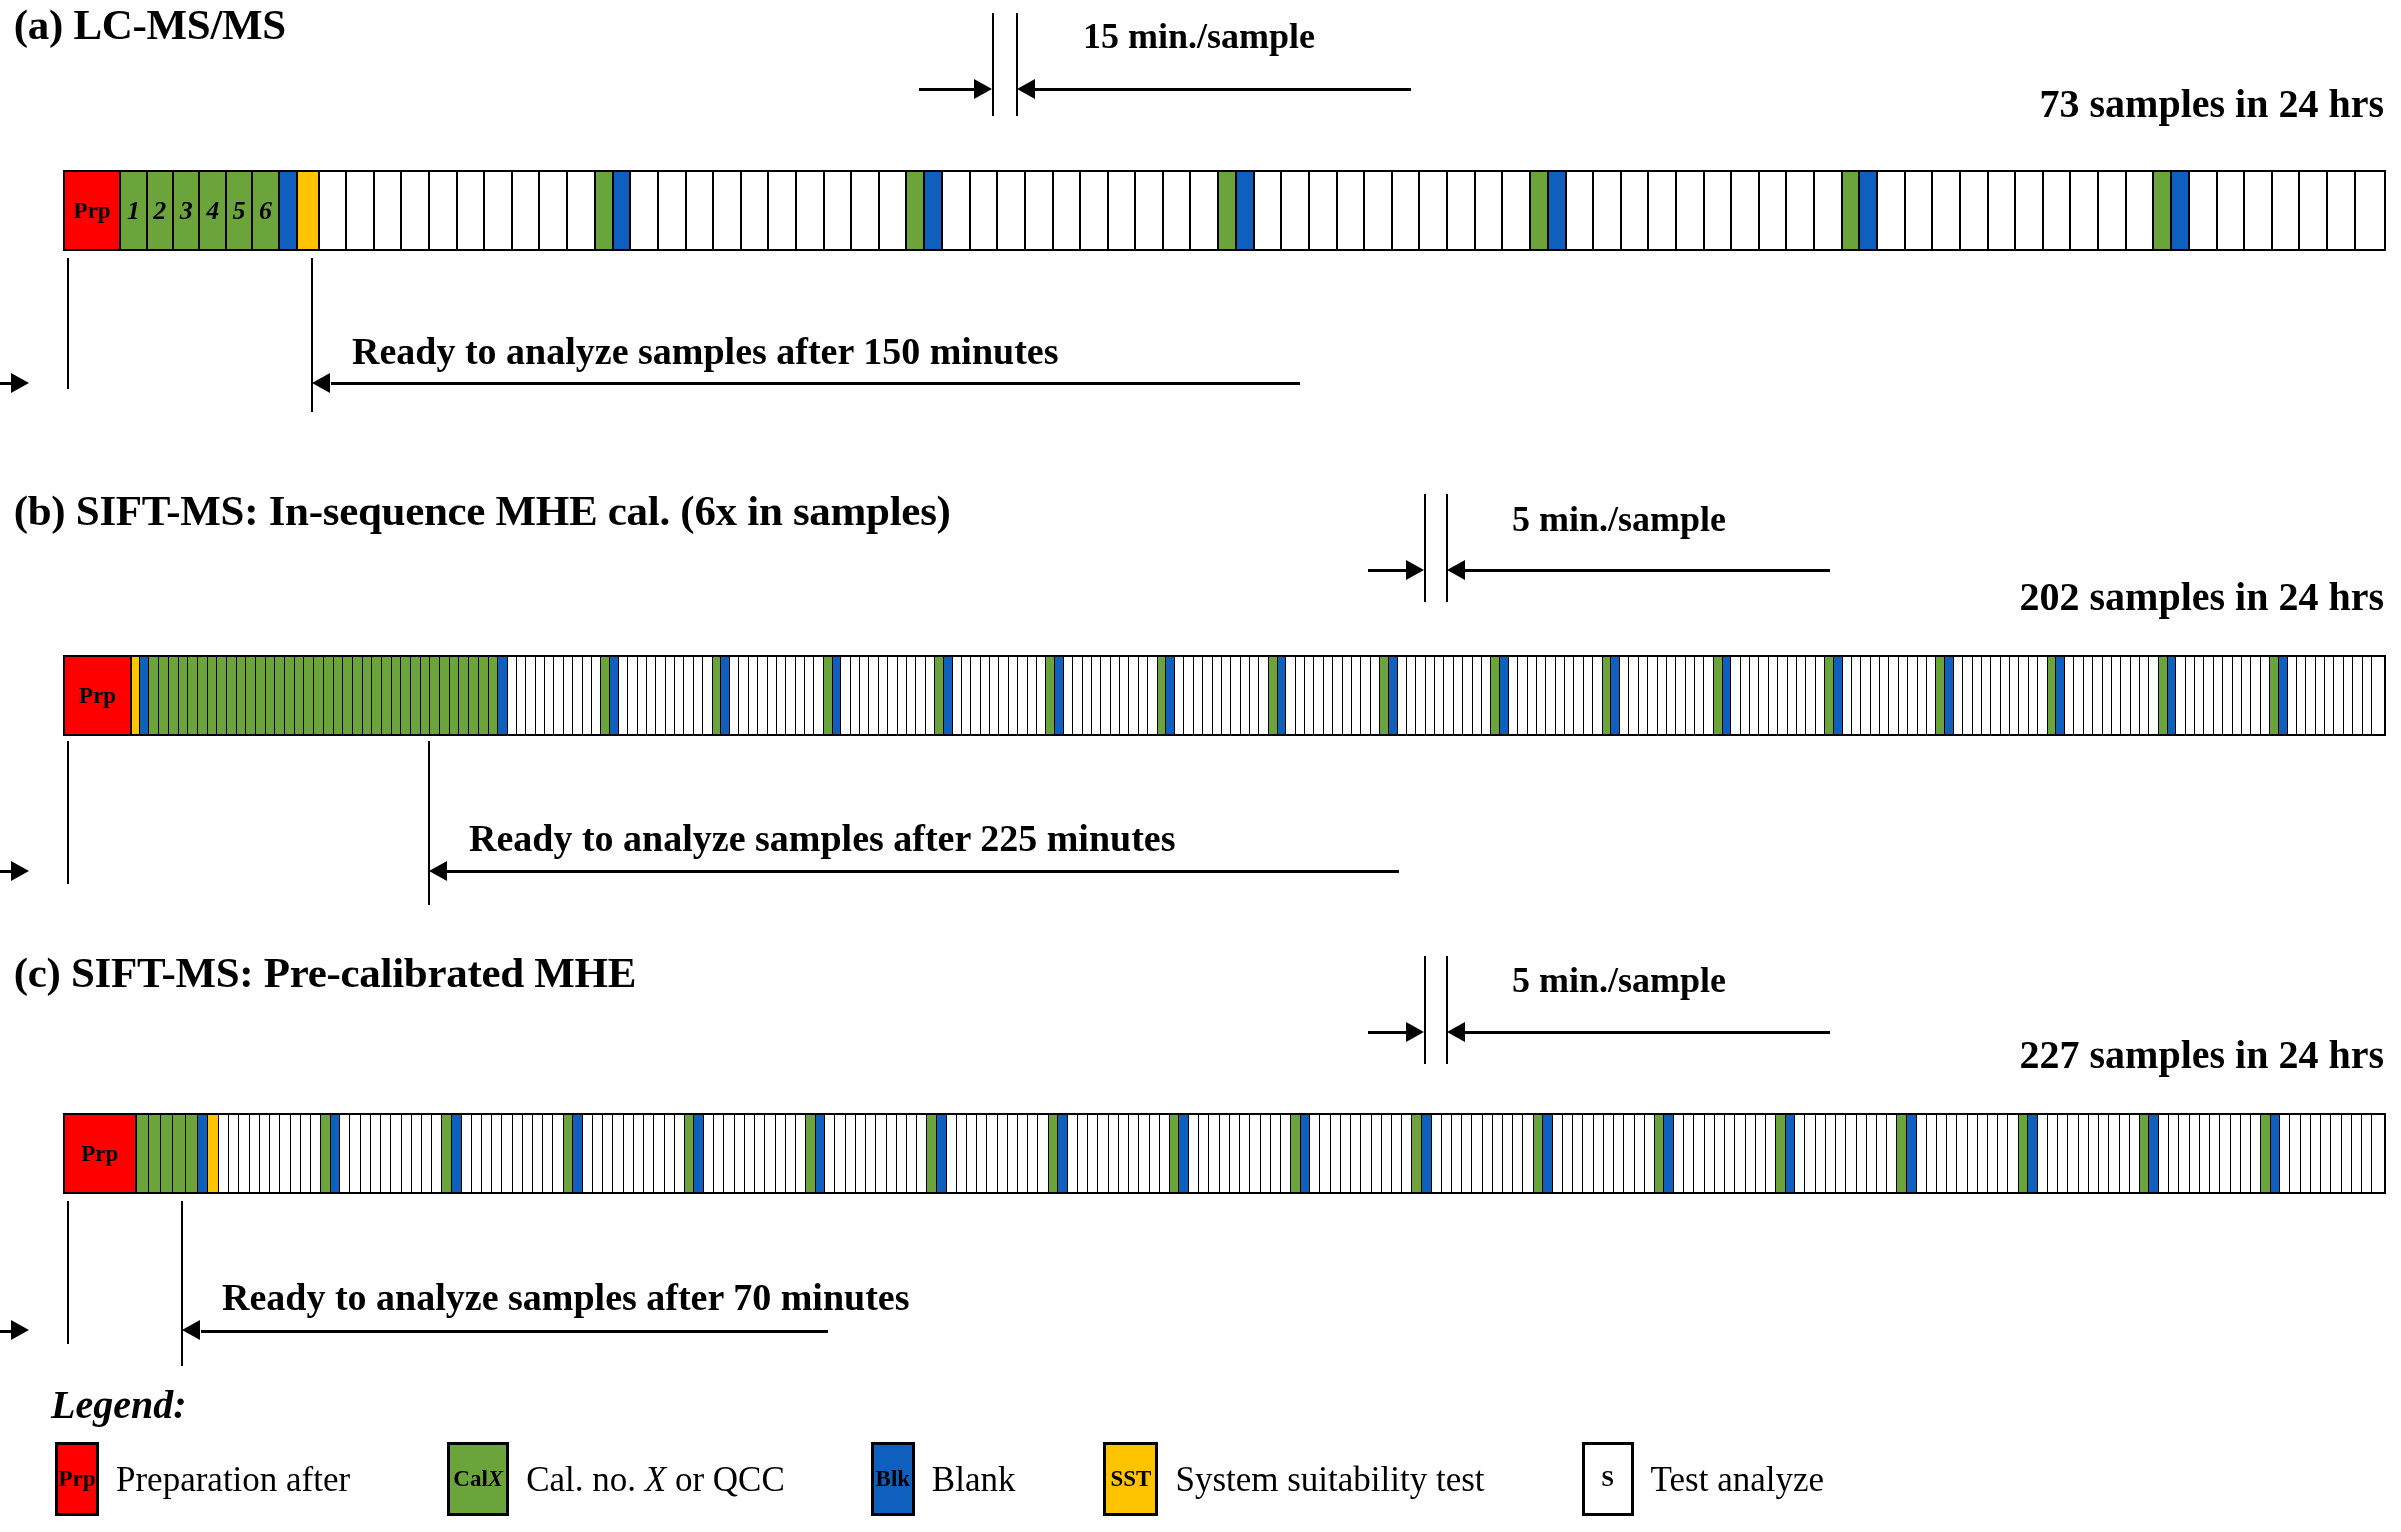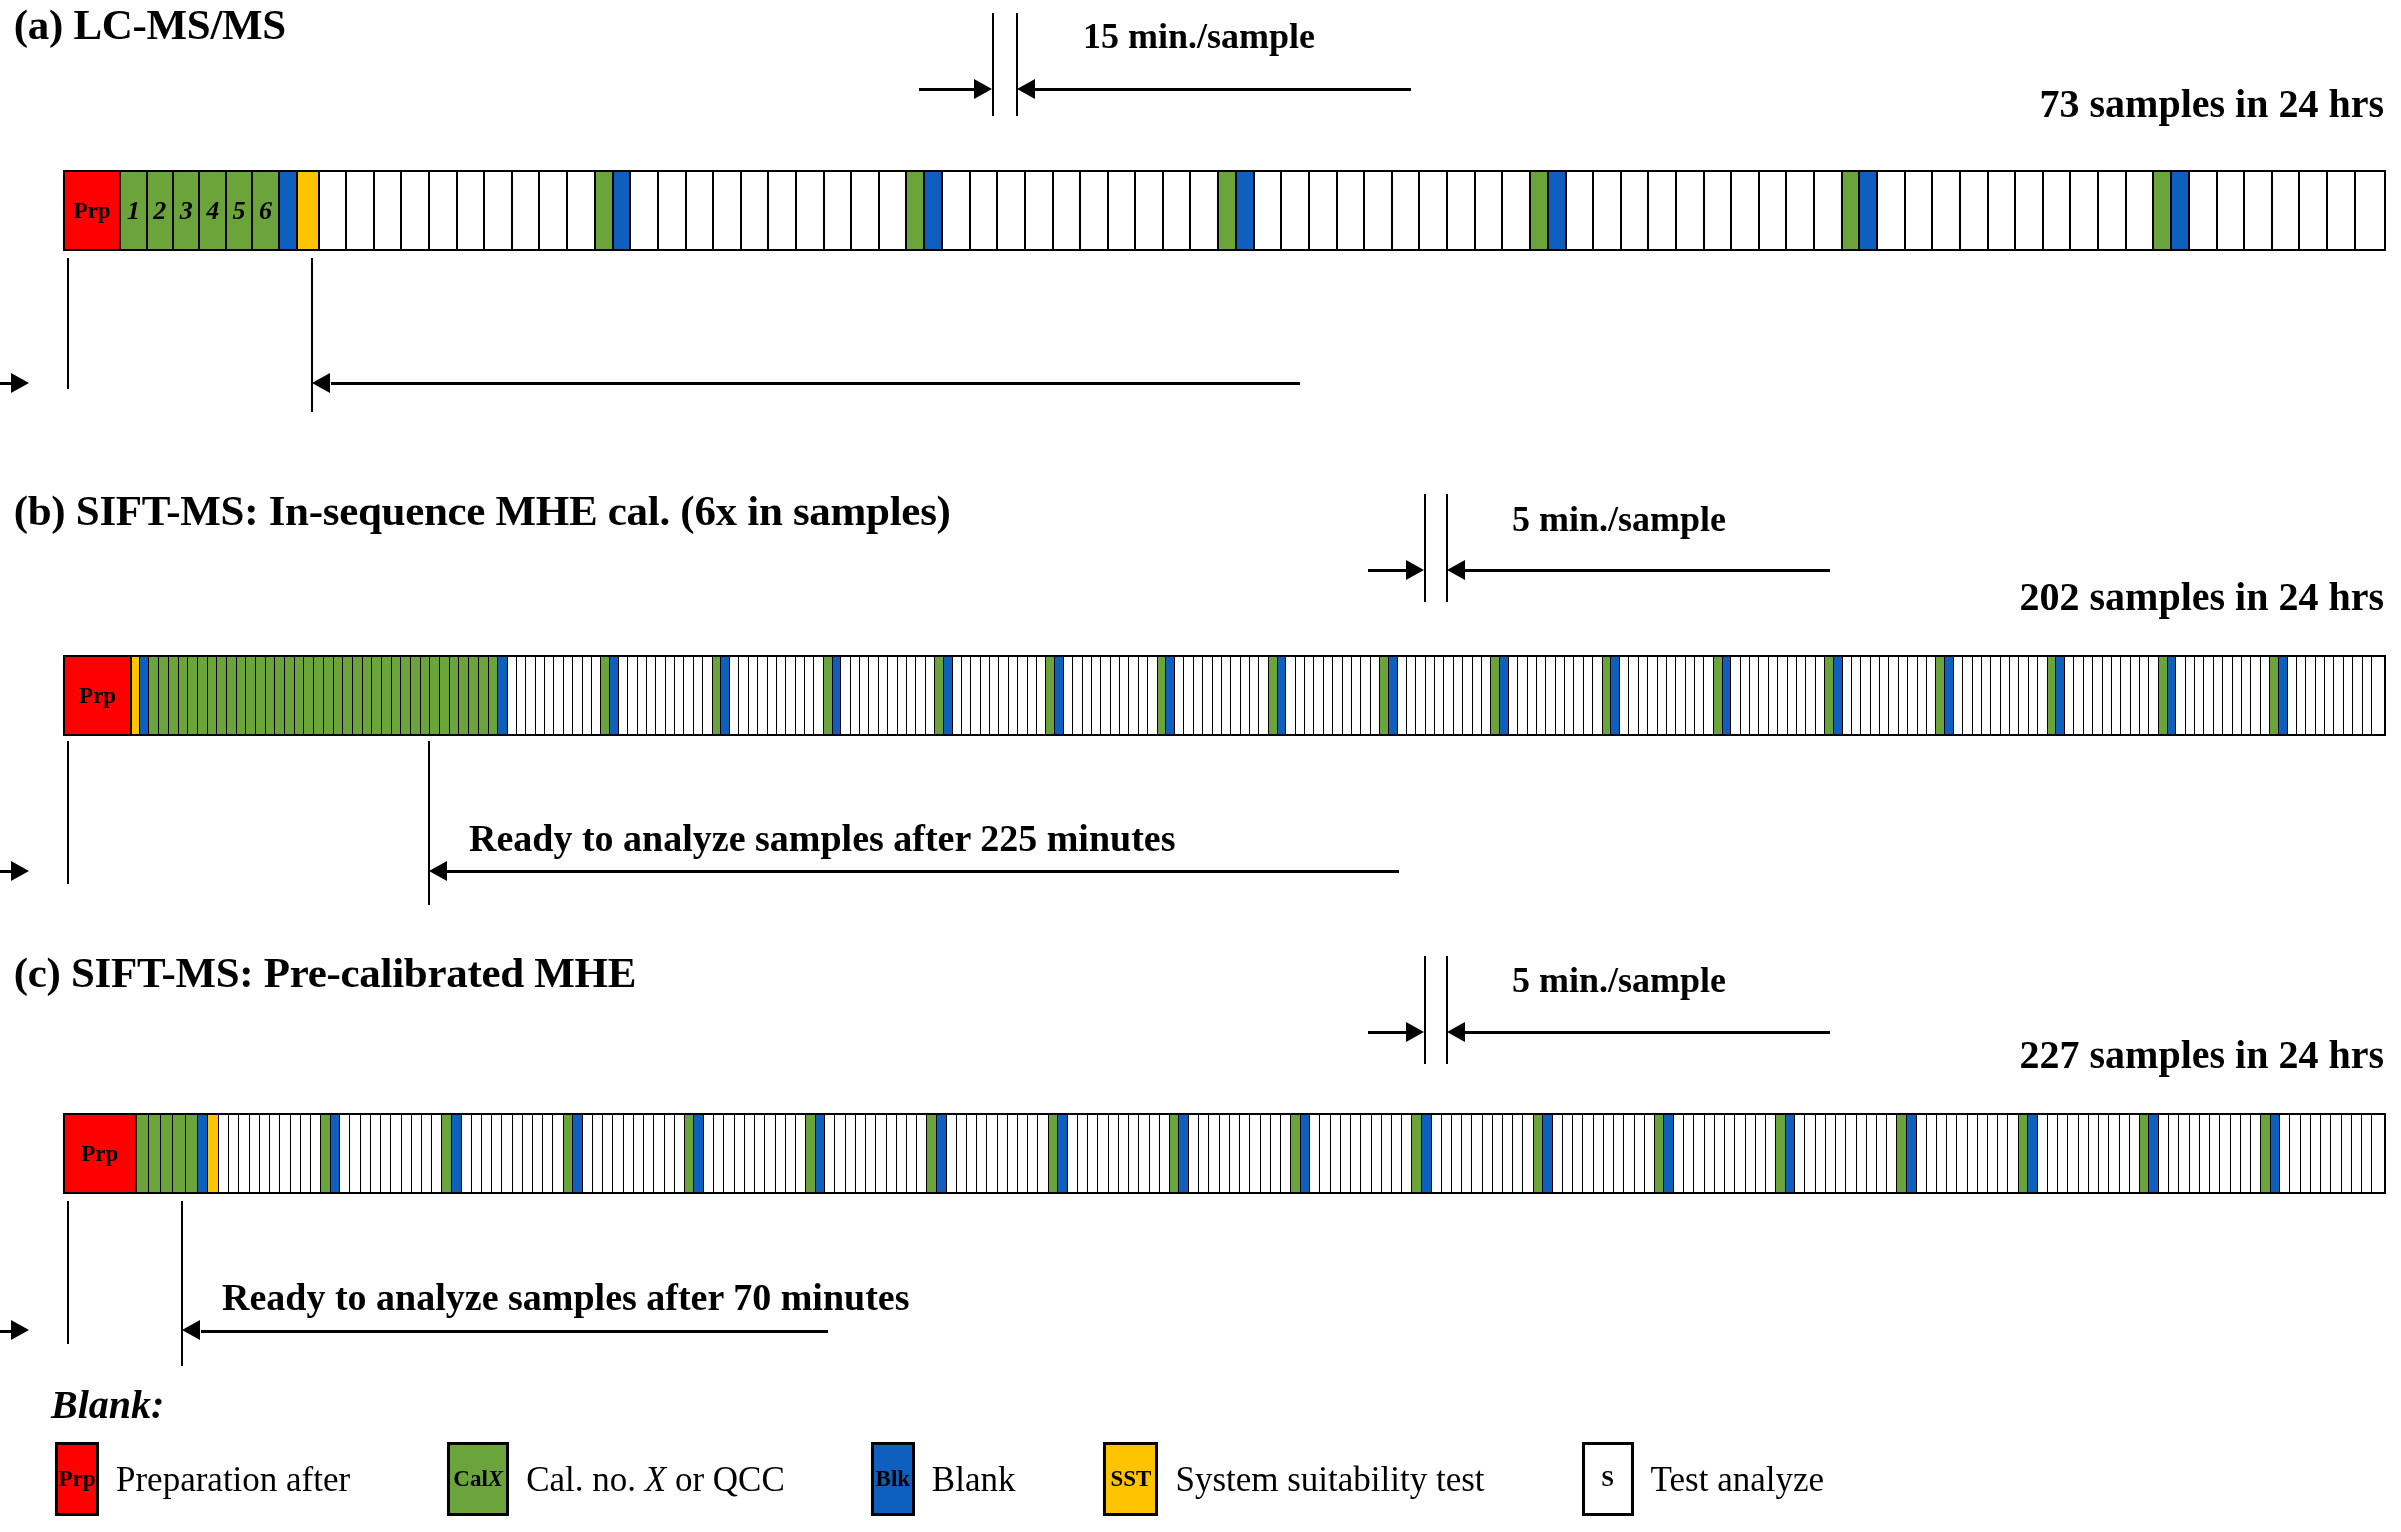--- a/index.html
+++ b/index.html
@@ -259,20 +259,21 @@
       <div class="slot smp" style="width: 1.19039%;"></div>
       <div class="slot smp" style="width: 1.19039%;"></div>
     </div>
 
   <div class="vline" style="left:67px;top:258px;height:131px;"></div>
   <div class="vline" style="left:311px;top:258px;height:154px;"></div>
   <div class="arrow-r" style="left:11.4px;top:373px;"></div>
   <div class="hline" style="left:0px;top:382px;width:12.5px;"></div>
   <div class="arrow-l" style="left:312px;top:373px;"></div>
   <div class="hline" style="left:331px;top:382px;width:969px;"></div>
+  <div class="ready-text" style="left:352px;top:332px;">Ready to analyze samples after 150 minutes</div>
 
   <div class="panel-title" style="left:13.7px;top:489px;">(b) SIFT-MS: In-sequence MHE cal. (6x in samples)</div>
 
   <div class="throughput" style="right:17px;top:577px;">202 samples in 24 hrs</div>
 
   <div class="vline" style="left:1424px;top:494px;height:108px;"></div>
   <div class="vline" style="left:1446px;top:494px;height:108px;"></div>
   <div class="arrow-r" style="left:1406px;top:560px;"></div>
   <div class="hline" style="left:1368px;top:569px;width:40px;"></div>
   <div class="arrow-l" style="left:1447px;top:560px;"></div>
@@ -774,21 +775,21 @@
     </div>
 
   <div class="vline" style="left:67px;top:1201px;height:143px;"></div>
   <div class="vline" style="left:181px;top:1201px;height:165px;"></div>
   <div class="arrow-r" style="left:11.4px;top:1320px;"></div>
   <div class="hline" style="left:0px;top:1330px;width:12.5px;"></div>
   <div class="arrow-l" style="left:182px;top:1320px;"></div>
   <div class="hline" style="left:201px;top:1330px;width:627px;"></div>
   <div class="ready-text" style="left:222px;top:1278px;">Ready to analyze samples after 70 minutes</div>
 
-  <div class="legend-title" style="left:51px;top:1385px;">Blank:</div>
+  <div class="legend-title" style="left:51px;top:1385px;">Legend:</div>
 
   <div class="legend-row" id="legend-row" style="left:55px;top:1442px;width:2315px;">
       <div class="legend-item">
         <div class="legend-chip prp">Prp</div>
         <div class="legend-label">Preparation after</div>
       </div>
       <div class="legend-item" style="margin-left: 97px;">
         <div class="legend-chip cal" style="width: 62px;">Cal<span class="ital">X</span></div>
         <div class="legend-label">Cal. no. <span class="ital">X</span> or QCC</div>
       </div>

